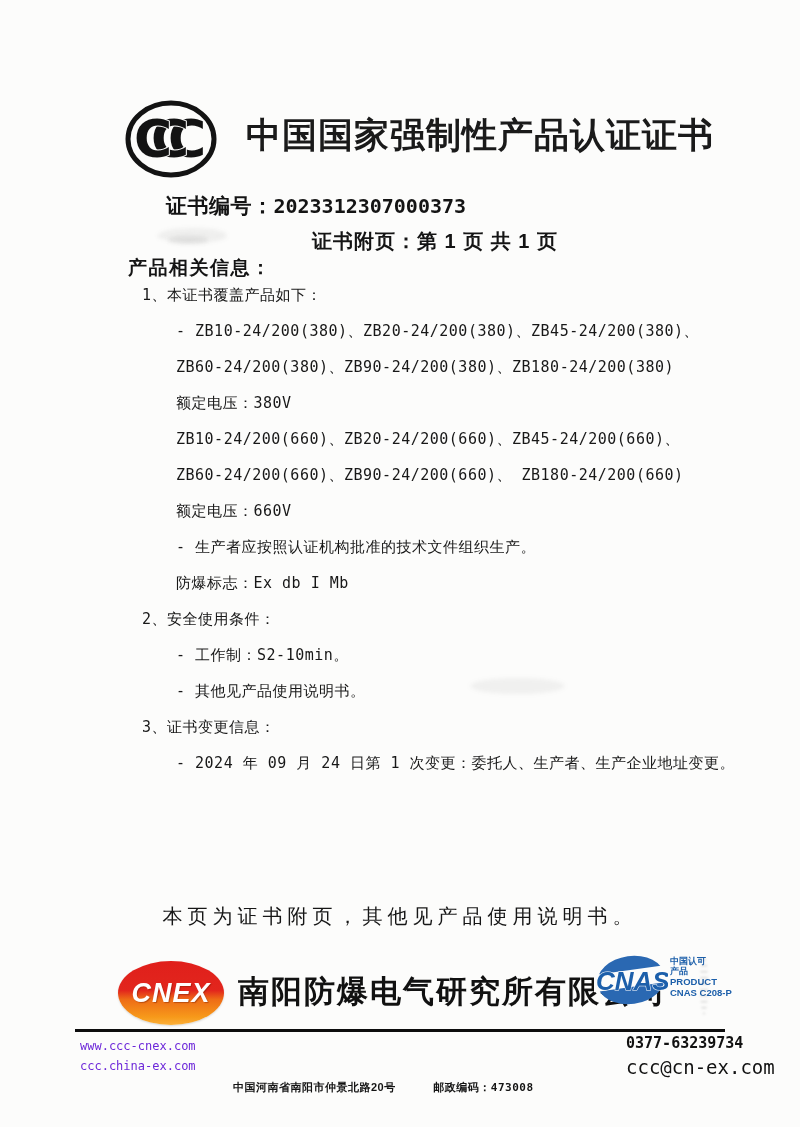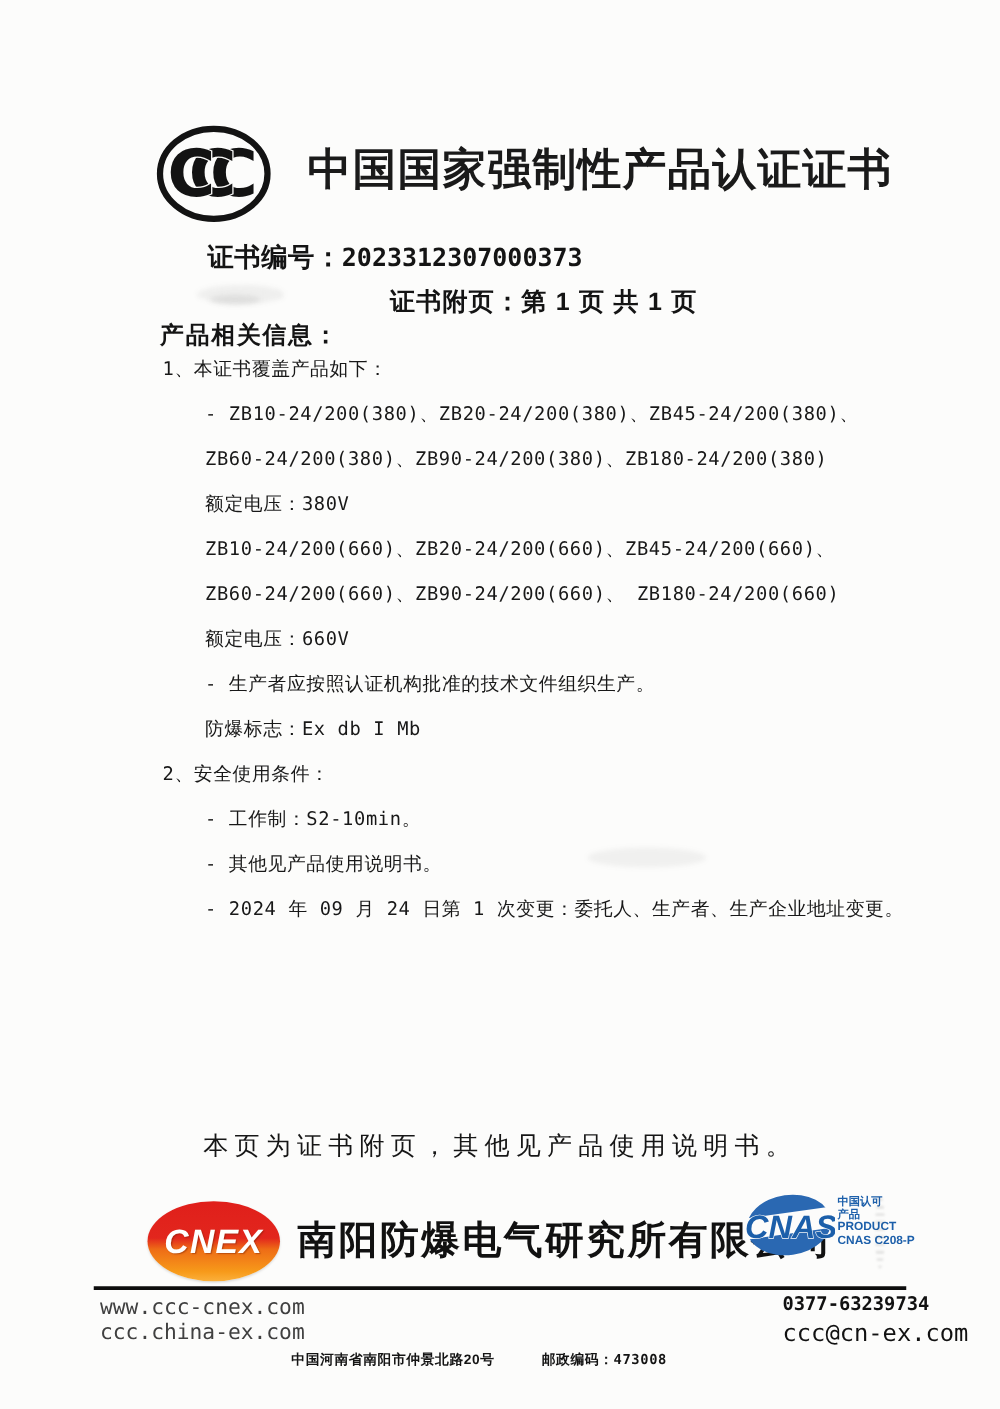--- a/index.html
+++ b/index.html
@@ -22,21 +22,21 @@
 
   
   .cert-line1{left:0;top:192px;width:632px;text-align:center;
     font-size:21px;font-weight:700;letter-spacing:.5px;white-space:nowrap;}
   .cert-line1 .num{font-family:"DejaVu Sans Mono",monospace;font-size:20px;letter-spacing:0;}
   .cert-line2{left:0;top:228px;width:800px;text-align:center;
     font-size:20px;font-weight:700;letter-spacing:1px;white-space:nowrap;padding-left:35px;}
 
   
   .section-title{left:128px;top:255px;font-size:19px;font-weight:700;letter-spacing:1.5px;}
-  .body-block{left:0;top:287px;width:760px;}
+  .body-block{left:12px;top:287px;width:760px;}
   .bline{
     font-size:15px;line-height:17px;margin-bottom:19px;
     font-family:"DejaVu Sans Mono","Liberation Serif",monospace;
     letter-spacing:.5px;color:#181818;white-space:nowrap;
   }
   .ind1{margin-left:130px;}
   .ind2{margin-left:164px;}
 
   .note-line{left:0;top:903px;width:800px;text-align:center;
     font-size:20px;letter-spacing:5px;color:#161616;
@@ -57,21 +57,21 @@
     letter-spacing:2px;white-space:nowrap;color:#111;}
   .cnas-group{left:594px;top:950px;width:190px;height:70px;}
   .cnas-mark{position:absolute;left:0;top:0;}
   .cnas-text{position:absolute;left:76px;top:6px;line-height:1.15;}
   .cnas-text .zh{font-size:9px;font-weight:700;}
   .cnas-text .en{font-size:9.5px;font-weight:700;}
 
   
   .rule{left:75px;top:1029px;width:650px;height:3px;background:#0d0d0d;}
   .webs{left:80px;top:1036px;font-family:"DejaVu Sans Mono",monospace;
-    font-size:17px;line-height:20px;color:#404040;}
+    font-size:12px;line-height:20px;color:#6d28d9;}
   .addr-row{left:233px;top:1080px;font-size:11px;font-weight:700;
     letter-spacing:.5px;white-space:nowrap;}
   .addr-row .postal{margin-left:34px;}
   .addr-row .postal-num{font-family:"DejaVu Sans Mono",monospace;font-weight:700;}
   .phone-col{left:626px;top:1034px;text-align:left;
     font-family:"DejaVu Sans Mono",monospace;color:#111;}
   .phone-col .phone{font-size:15px;font-weight:600;}
   .phone-col .email{font-size:19px;margin-top:4px;}
 
   
@@ -113,20 +113,21 @@
   <div class="bline ind2">ZB60-24/200(380)、ZB90-24/200(380)、ZB180-24/200(380)</div>
   <div class="bline ind2">额定电压：380V</div>
   <div class="bline ind2">ZB10-24/200(660)、ZB20-24/200(660)、ZB45-24/200(660)、</div>
   <div class="bline ind2">ZB60-24/200(660)、ZB90-24/200(660)、 ZB180-24/200(660)</div>
   <div class="bline ind2">额定电压：660V</div>
   <div class="bline ind2">- 生产者应按照认证机构批准的技术文件组织生产。</div>
   <div class="bline ind2">防爆标志：Ex db I Mb</div>
   <div class="bline ind1">2、安全使用条件：</div>
   <div class="bline ind2">- 工作制：S2-10min。</div>
   <div class="bline ind2">- 其他见产品使用说明书。</div>
+  <div class="bline ind1">3、证书变更信息：</div>
   <div class="bline ind2">- 2024 年 09 月 24 日第 1 次变更：委托人、生产者、生产企业地址变更。</div>
 </div>
 
 <div class="abs note-line">本页为证书附页，其他见产品使用说明书。</div>
 
 <div class="abs cnex-logo" style="background:linear-gradient(180deg,#e01f1b 0%,#e2261d 46%,#ee6c16 60%,#f79a1a 88%,#fbb03b 100%);">
   <span>CNEX</span>
 </div>
 
 <div class="abs company-name">南阳防爆电气研究所有限公司</div>

